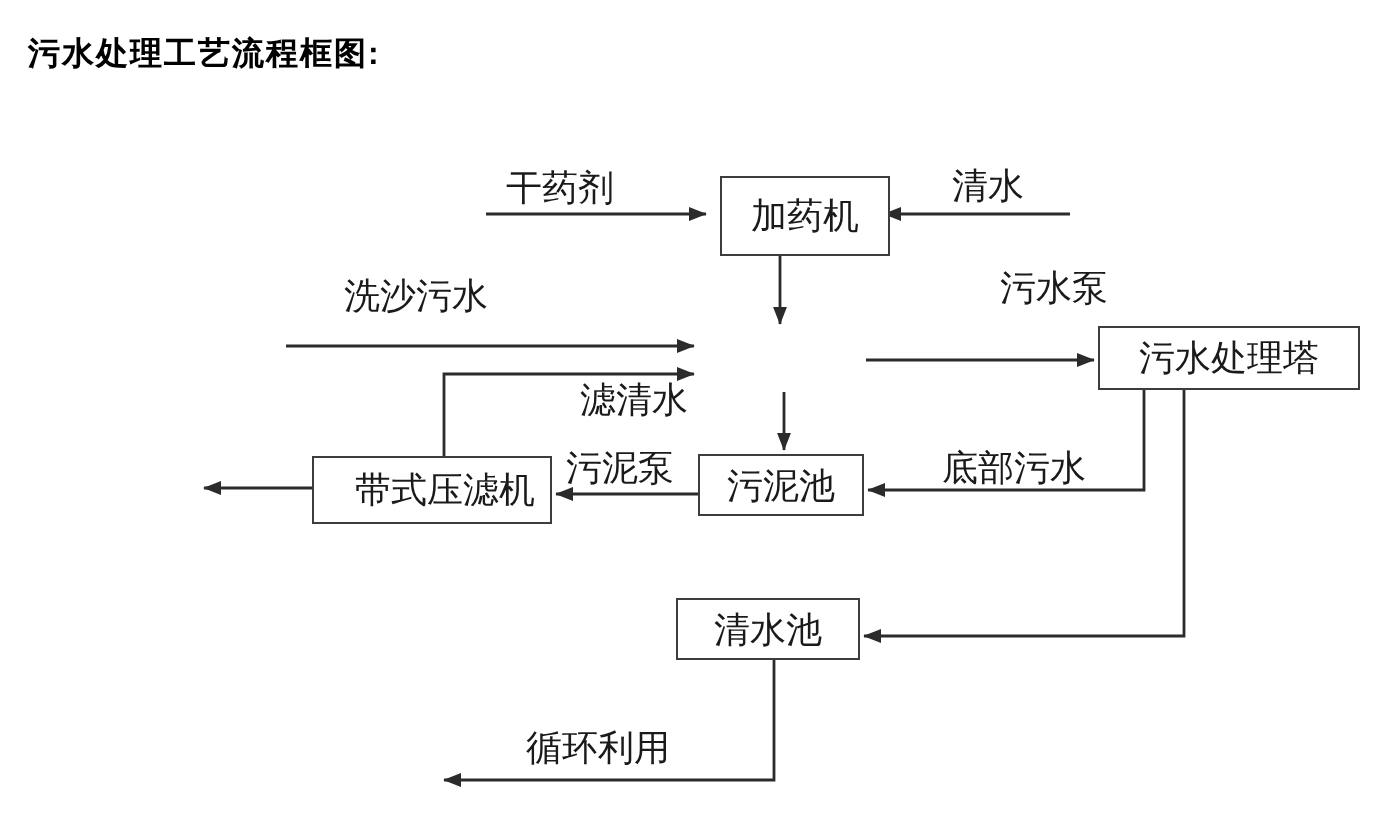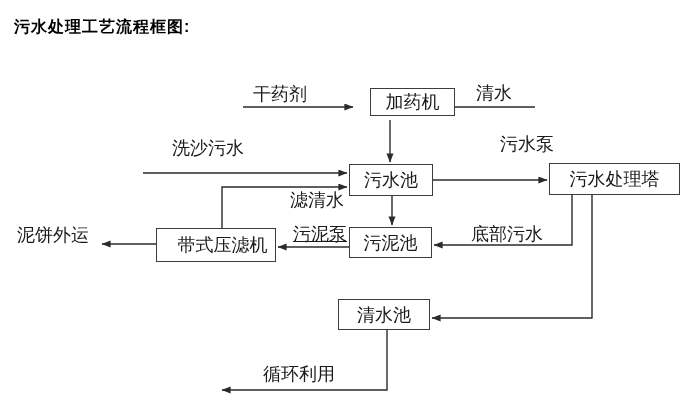--- a/index.html
+++ b/index.html
@@ -77,27 +77,24 @@
     <path class="flow" d="M222,228 L222,187 L347,187" marker-end="url(#arr)"></path>
     <path class="flow" d="M433,180 L547,180" marker-end="url(#arr)"></path>
     <path class="flow" d="M392,196 L392,225" marker-end="url(#arr)"></path>
     <path class="flow" d="M572,195 L572,245 L434,245" marker-end="url(#arr)"></path>
     <path class="flow" d="M349,247 L278,247" marker-end="url(#arr)"></path>
     <path class="flow" d="M156,244 L102,244" marker-end="url(#arr)"></path>
     <path class="flow" d="M592,195 L592,318 L432,318" marker-end="url(#arr)"></path>
     <path class="flow" d="M387,330 L387,390 L222,390" marker-end="url(#arr)"></path>
   </svg>
 
-  <div class="box" style="left:370px; top:88px;  width:85px;  height:28px;">
+  <div class="box" style="left:360px; top:88px;  width:85px;  height:40px;">
     <span>加药机</span>
   </div>
 
-  <div class="box" style="left:349px; top:164px; width:84px;  height:32px;">
-    <span>污水池</span>
-  </div>
 
   <div class="box" style="left:549px; top:163px; width:131px; height:32px;">
     <span>污水处理塔</span>
   </div>
 
   <div class="box" style="left:349px; top:227px; width:83px;  height:31px;">
     <span>污泥池</span>
   </div>
 
   <div class="box" style="left:156px; top:228px; width:120px; height:34px;padding-left:13px;">
@@ -111,21 +108,20 @@
   <div class="elabel" style="left:253px; top:84px;">干药剂</div>
 
   <div class="elabel" style="left:476px; top:83px;">清水</div>
 
   <div class="elabel" style="left:172px; top:138px;">洗沙污水</div>
 
   <div class="elabel" style="left:452px; top:134px;margin-left:48px;">污水泵</div>
 
   <div class="elabel" style="left:254px; top:190px;margin-left:36px;">滤清水</div>
 
-  <div class="elabel" style="left:293px; top:224px;text-decoration:underline;">污泥泵</div>
+  <div class="elabel" style="left:283px; top:224px;">污泥泵</div>
 
   <div class="elabel" style="left:471px; top:224px;">底部污水</div>
 
-  <div class="elabel" style="left:17px; top:225px;">泥饼外运</div>
 
   <div class="elabel" style="left:263px; top:364px;">循环利用</div>
 
 </div>
 
 </body></html>

